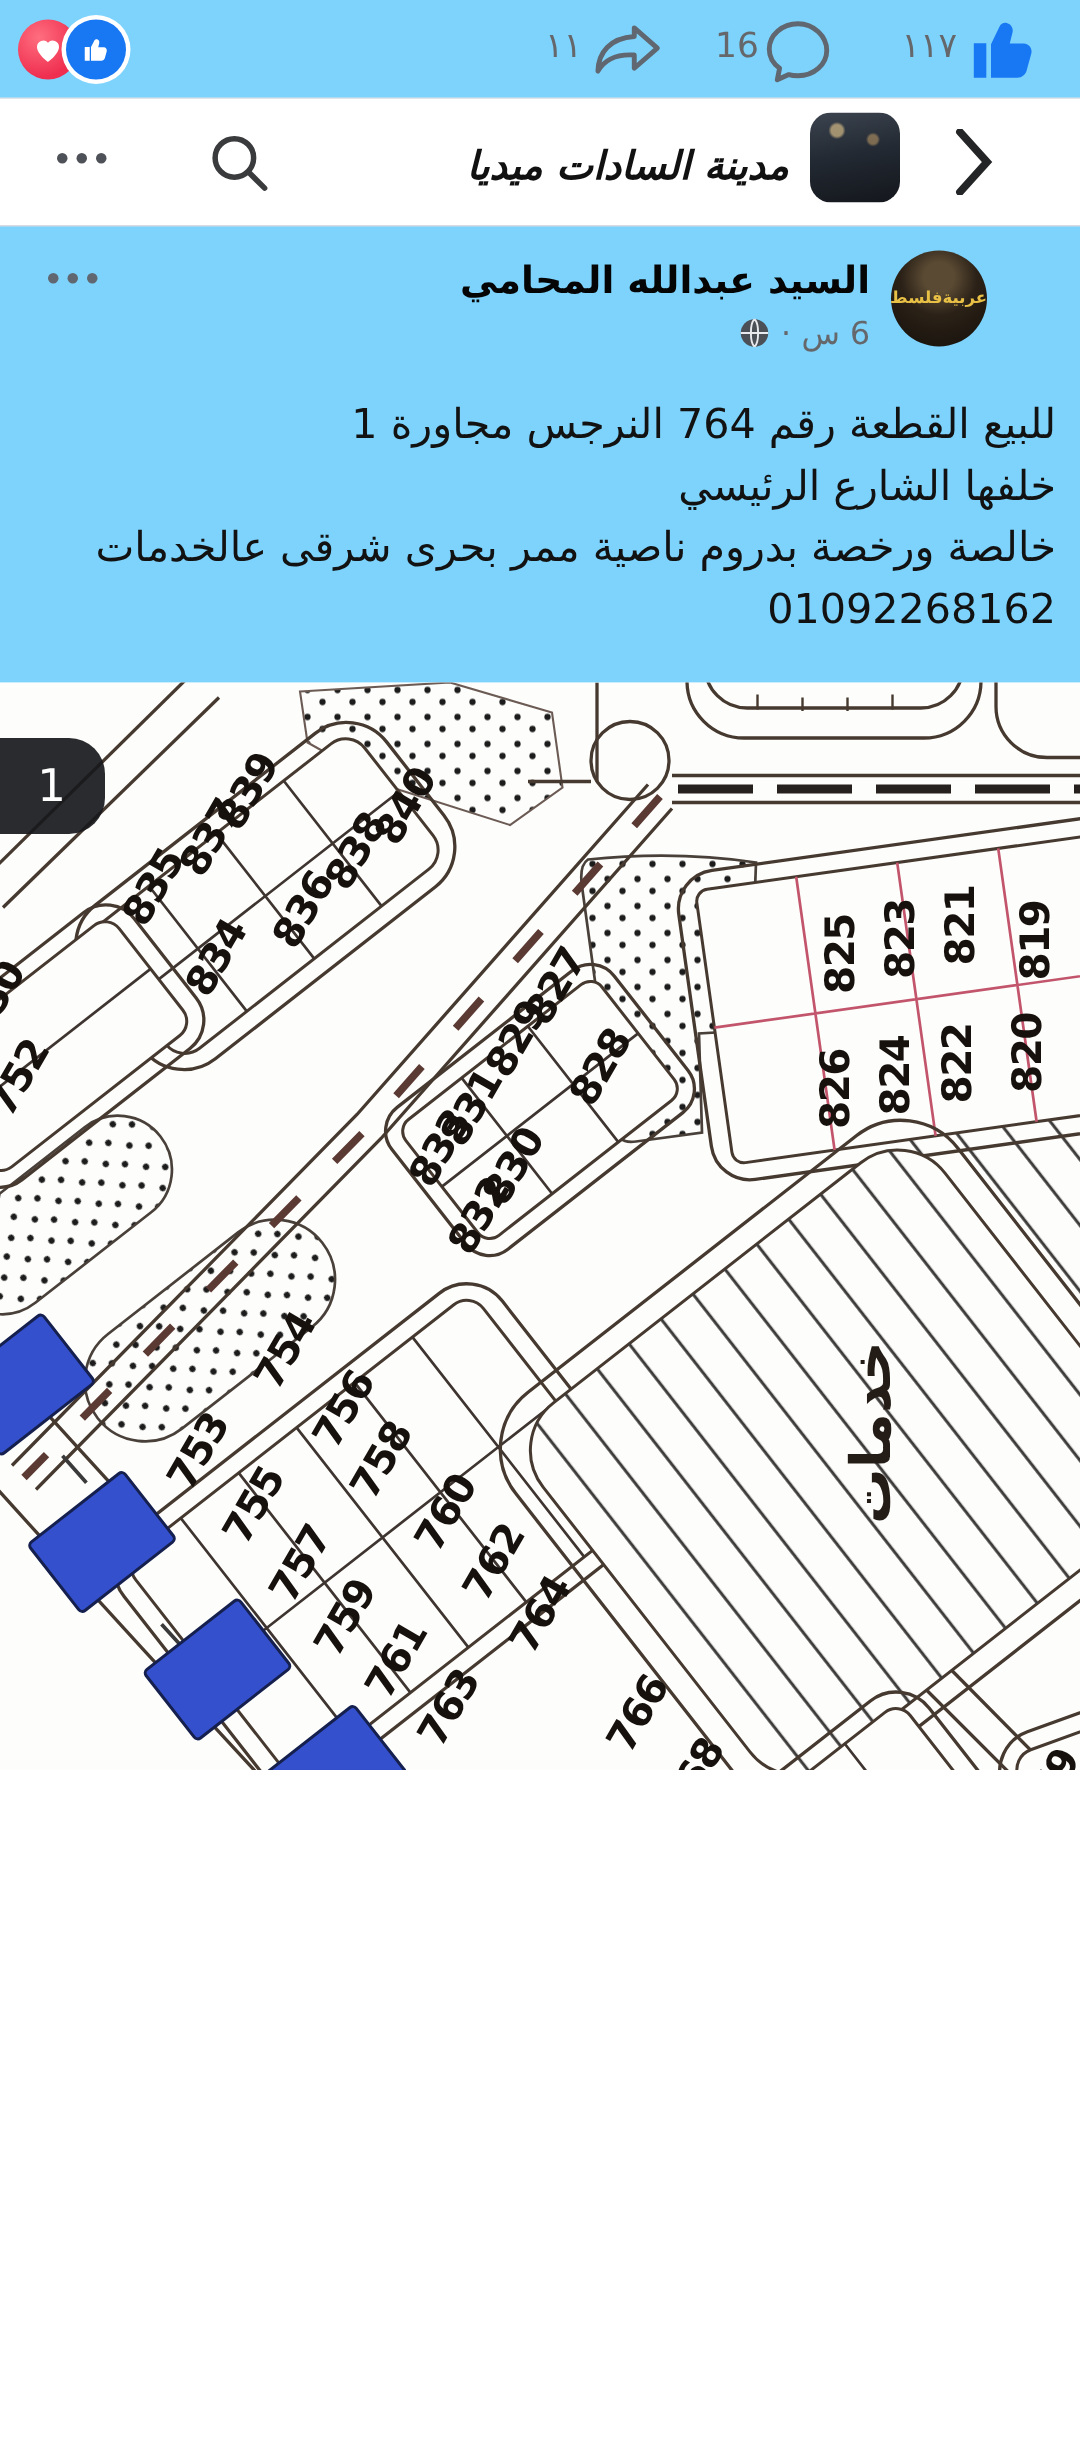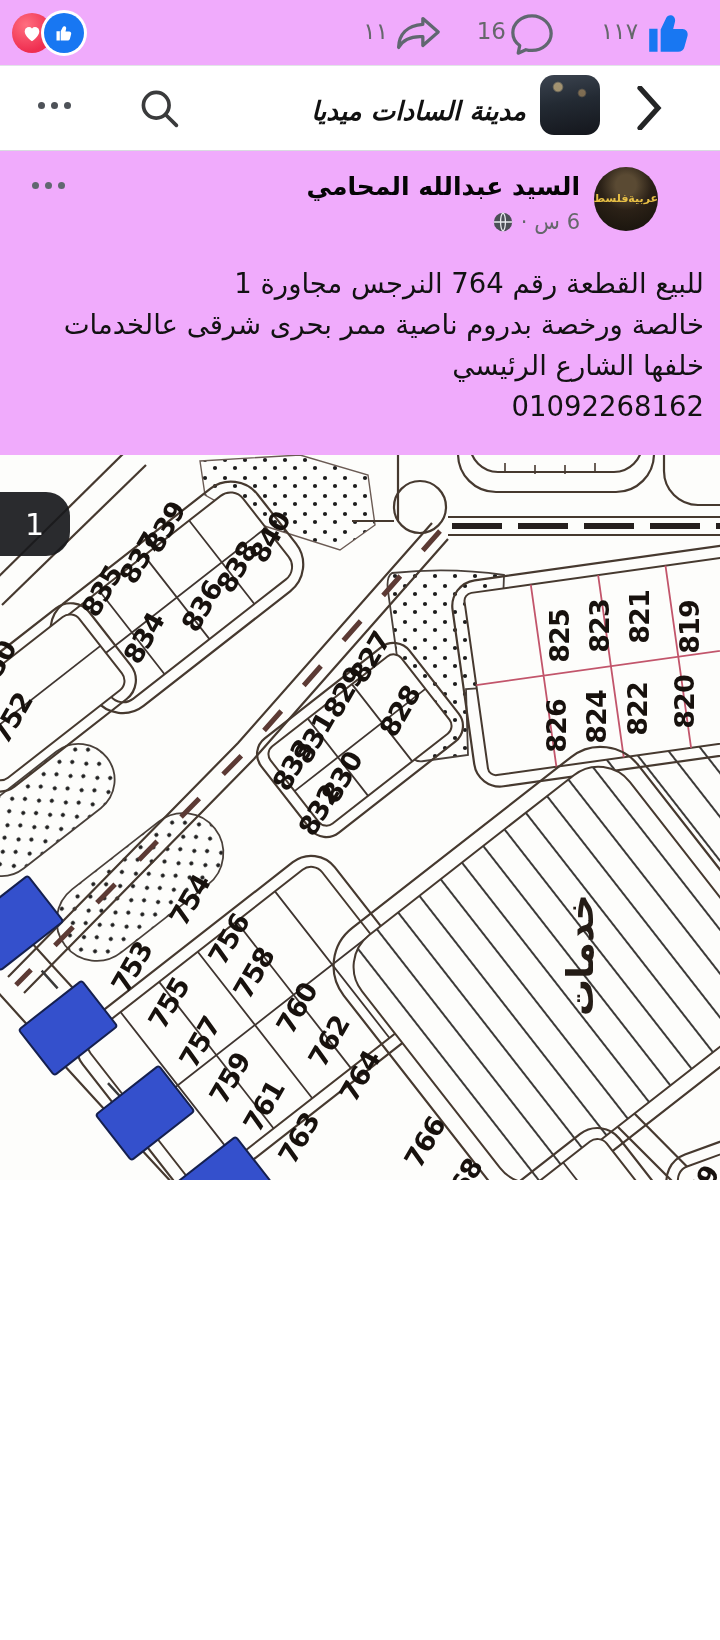--- a/index.html
+++ b/index.html
@@ -1,16 +1,16 @@
 <!DOCTYPE html>
 <html lang="ar"><head>
 <meta charset="utf-8">
 <style>
   html,body{margin:0;padding:0;background:#fff;}
-  .screen{position:relative;width:720px;height:1180px;background:#f0abfc;overflow:hidden;
+  .screen{position:relative;width:720px;height:1180px;background:#7dd3fc;overflow:hidden;
           font-family:"DejaVu Sans","Liberation Sans",sans-serif;}
   
   .reactions-row{position:absolute;top:0;left:0;width:720px;height:66px;}
   .badge{position:absolute;width:40px;height:40px;border-radius:50%;top:13px;
          display:flex;align-items:center;justify-content:center;}
   .badge.love{left:12px;background:radial-gradient(circle at 35% 30%,#ff6e7f,#ef2e50 70%);}
   .badge.like-s{left:44px;background:#1877f2;box-shadow:0 0 0 3px #fff;}
   .cnt{position:absolute;top:18px;font-size:23px;color:#65676b;}
   .r-icon{position:absolute;top:11px;}
   .divider{position:absolute;left:0;width:720px;height:1px;background:#e2e4e8;}
@@ -119,22 +119,22 @@
     </svg>
   </div>
   <div class="dots post-dots">
       <i></i>
       <i></i>
       <i></i>
     </div>
 
   <div class="post-body">
     <div>للبيع القطعة رقم 764 النرجس مجاورة 1</div>
+    <div>خلفها الشارع الرئيسي</div>
     <div>خالصة ورخصة بدروم ناصية ممر بحرى شرقى عالخدمات</div>
-    <div>خلفها الشارع الرئيسي</div>
     <div>01092268162</div>
   </div>
 
   <div class="photo">
   <svg id="map-svg" width="720" height="1000" viewBox="0 0 720 1000">
     <defs>
       <pattern id="dots" width="20" height="18" patternUnits="userSpaceOnUse">
         <circle cx="5" cy="5" r="2.1" fill="#1c1c1c"></circle>
             <circle cx="15" cy="13" r="2.1" fill="#1c1c1c"></circle>
       </pattern>

